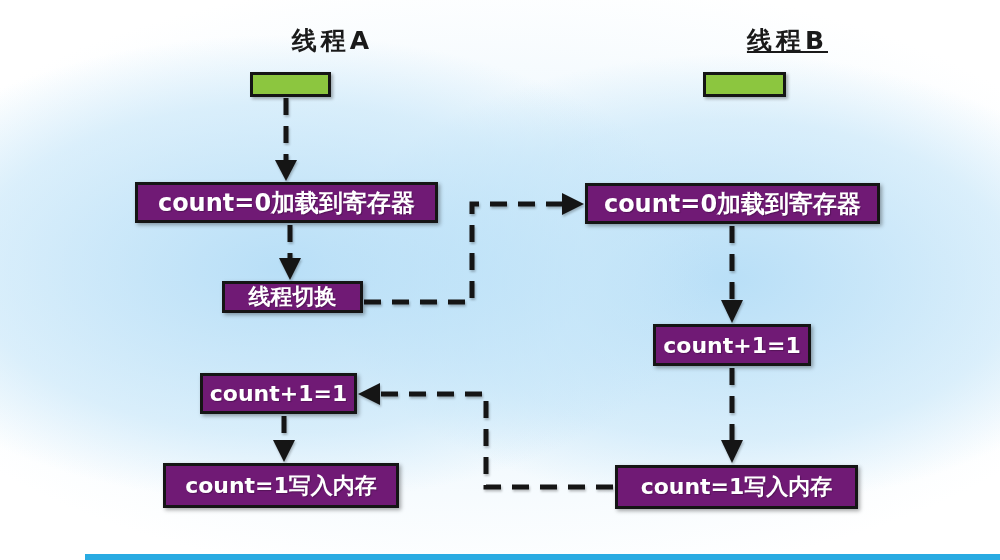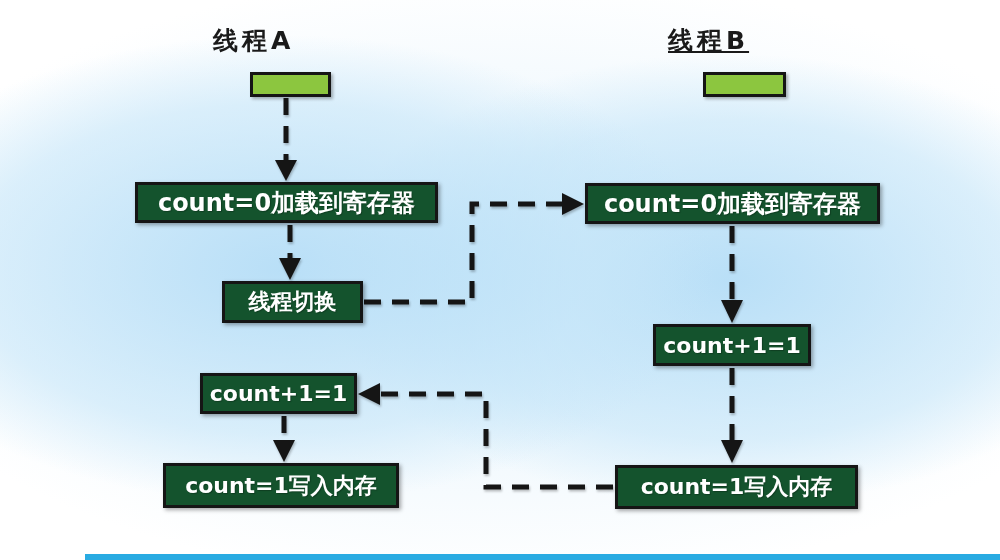--- a/index.html
+++ b/index.html
@@ -13,29 +13,29 @@
     background:
       radial-gradient(ellipse 560px 300px at 28% 48%, rgba(176,219,246,0.85) 0%, rgba(198,230,249,0.6) 55%, rgba(255,255,255,0) 78%),
       radial-gradient(ellipse 520px 290px at 73% 50%, rgba(176,219,246,0.85) 0%, rgba(198,230,249,0.6) 55%, rgba(255,255,255,0) 78%),
       radial-gradient(ellipse 760px 360px at 50% 50%, rgba(222,240,251,0.9) 0%, rgba(255,255,255,0) 85%);
   }
   .bottom-strip{
     position:absolute;left:85px;top:554px;width:915px;height:6px;
     background:#29abe2;
   }
   .thread-label{
-    position:absolute;width:160px;text-align:left;
+    position:absolute;width:160px;text-align:right;
     font-size:25px;font-weight:bold;color:#1a1a1a;letter-spacing:4px;
   }
   .green-box{
     position:absolute;background:#8cc63f;border:3px solid #151515;
     box-shadow:2px 2px 3px rgba(0,0,0,0.3);box-sizing:border-box;
   }
   .node{
-    position:absolute;background:#14532d;border:3px solid #151515;
+    position:absolute;background:#701a75;border:3px solid #151515;
     box-shadow:2px 2px 4px rgba(0,0,0,0.35);box-sizing:border-box;
     display:flex;align-items:center;justify-content:center;
     color:#ffffff;font-size:22px;font-weight:bold;white-space:nowrap;
     text-shadow:1px 1px 1px rgba(0,0,0,0.25);
   }
   svg.connectors{
     position:absolute;left:0;top:0;
     filter:drop-shadow(1px 2px 1px rgba(0,0,0,0.25));
   }
   svg.connectors polyline, svg.connectors line{
@@ -73,19 +73,19 @@
   <polygon points="721,440 743,440 732,463"></polygon>
 
   <polyline points="613,487 486,487 486,394 380,394"></polyline>
   <polygon points="380,383 380,405 358,394"></polygon>
 
   <line x1="284" y1="416" x2="284" y2="442"></line>
   <polygon points="273,440 295,440 284,462"></polygon>
 </svg>
 
 <div class="node" style="left:135px;top:182px;width:303px;height:41px;font-size:24px;">count=0加载到寄存器</div>
-<div class="node" style="left:222px;top:281px;width:141px;height:42px;">线程切换</div>
+<div class="node" style="left:222px;top:281px;width:141px;height:32px;">线程切换</div>
 <div class="node" style="left:200px;top:373px;width:157px;height:41px;">count+1=1</div>
 <div class="node" style="left:163px;top:463px;width:236px;height:45px;">count=1写入内存</div>
 
 <div class="node" style="left:585px;top:183px;width:295px;height:41px;font-size:24px;">count=0加载到寄存器</div>
 <div class="node" style="left:653px;top:324px;width:158px;height:42px;">count+1=1</div>
 <div class="node" style="left:615px;top:465px;width:243px;height:44px;">count=1写入内存</div>
 
 </body></html>

